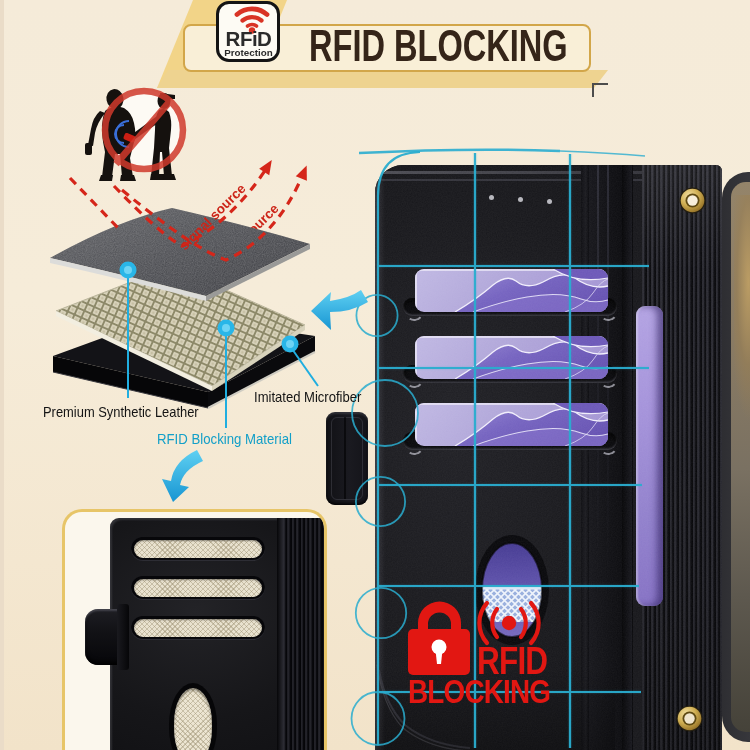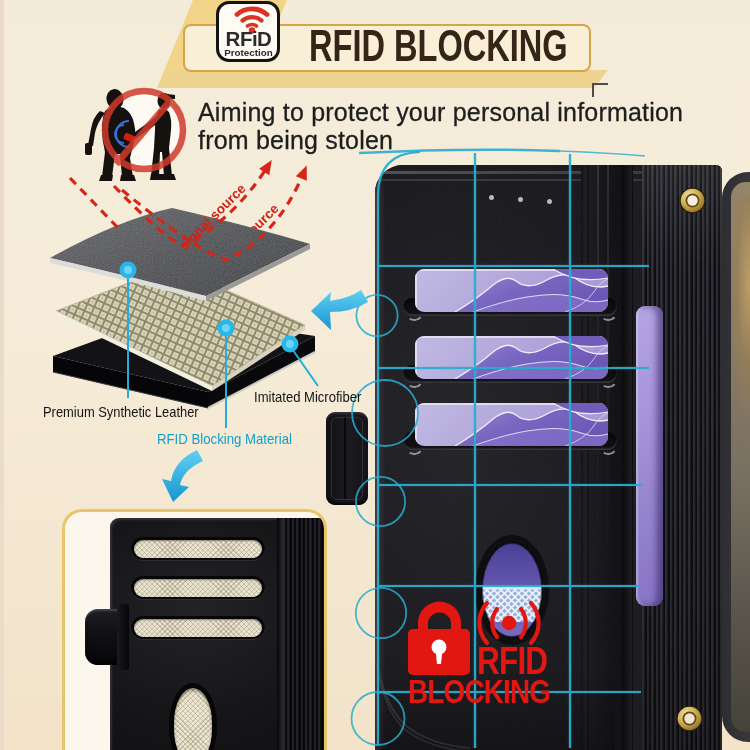--- a/index.html
+++ b/index.html
@@ -54,21 +54,20 @@
     <g stroke="#d93425" fill="none" stroke-linecap="round">
       <path d="M21,13.5 A23,23 0 0 1 51,13.5" stroke-width="4.8"></path>
       <path d="M26.5,19.5 A15,15 0 0 1 45.5,19.5" stroke-width="4.2"></path>
       <path d="M31.5,25 A8,8 0 0 1 40.5,25" stroke-width="3.6"></path>
     </g>
     <circle cx="36" cy="29.5" r="3.2" fill="#d93425"></circle>
     <text x="32.5" y="45" font-size="20.5" font-weight="700" fill="#2b2b2b" text-anchor="middle" font-family="Liberation Sans,sans-serif" letter-spacing="-0.5">RFiD</text>
     <text x="32.5" y="55" font-size="9.8" font-weight="700" fill="#2b2b2b" text-anchor="middle" font-family="Liberation Sans,sans-serif">Protection</text>
   </svg>
 
-  <div class="abs" style="left:198px;top:98px;width:520px;color:#1e1e1e;font-size:25px;line-height:28px;letter-spacing:0.2px;-webkit-text-stroke:0.3px #1e1e1e;">Aiming to protect your personal information<br>from being stolen</div>
 
   <div class="abs" style="left:592px;top:83px;width:16px;height:2px;background:#4c4c4c;"></div>
   <div class="abs" style="left:592px;top:83px;width:2px;height:14px;background:#4c4c4c;"></div>
 
   <div class="abs" style="left:199px;top:222px;width:108px;color:#cc2418;font-size:13.5px;font-weight:700;transform:rotate(-45deg);transform-origin:center;white-space:nowrap;">signal source</div>
 
   <div class="abs" id="bigcase" style="left:375px;top:165px;width:347px;height:585px;background:#17171b;border-radius:28px 6px 0 0;overflow:hidden;">
 
     <div class="abs" style="left:0;top:0;width:230px;height:585px;background:radial-gradient(140% 90% at 35% 45%,#202025 0%,#18181c 45%,#101013 100%);"></div>
     <div class="abs" style="left:0;top:0;width:10px;height:585px;background:linear-gradient(90deg,rgba(110,110,122,.35),rgba(110,110,122,0));border-radius:28px 0 0 0;"></div>

